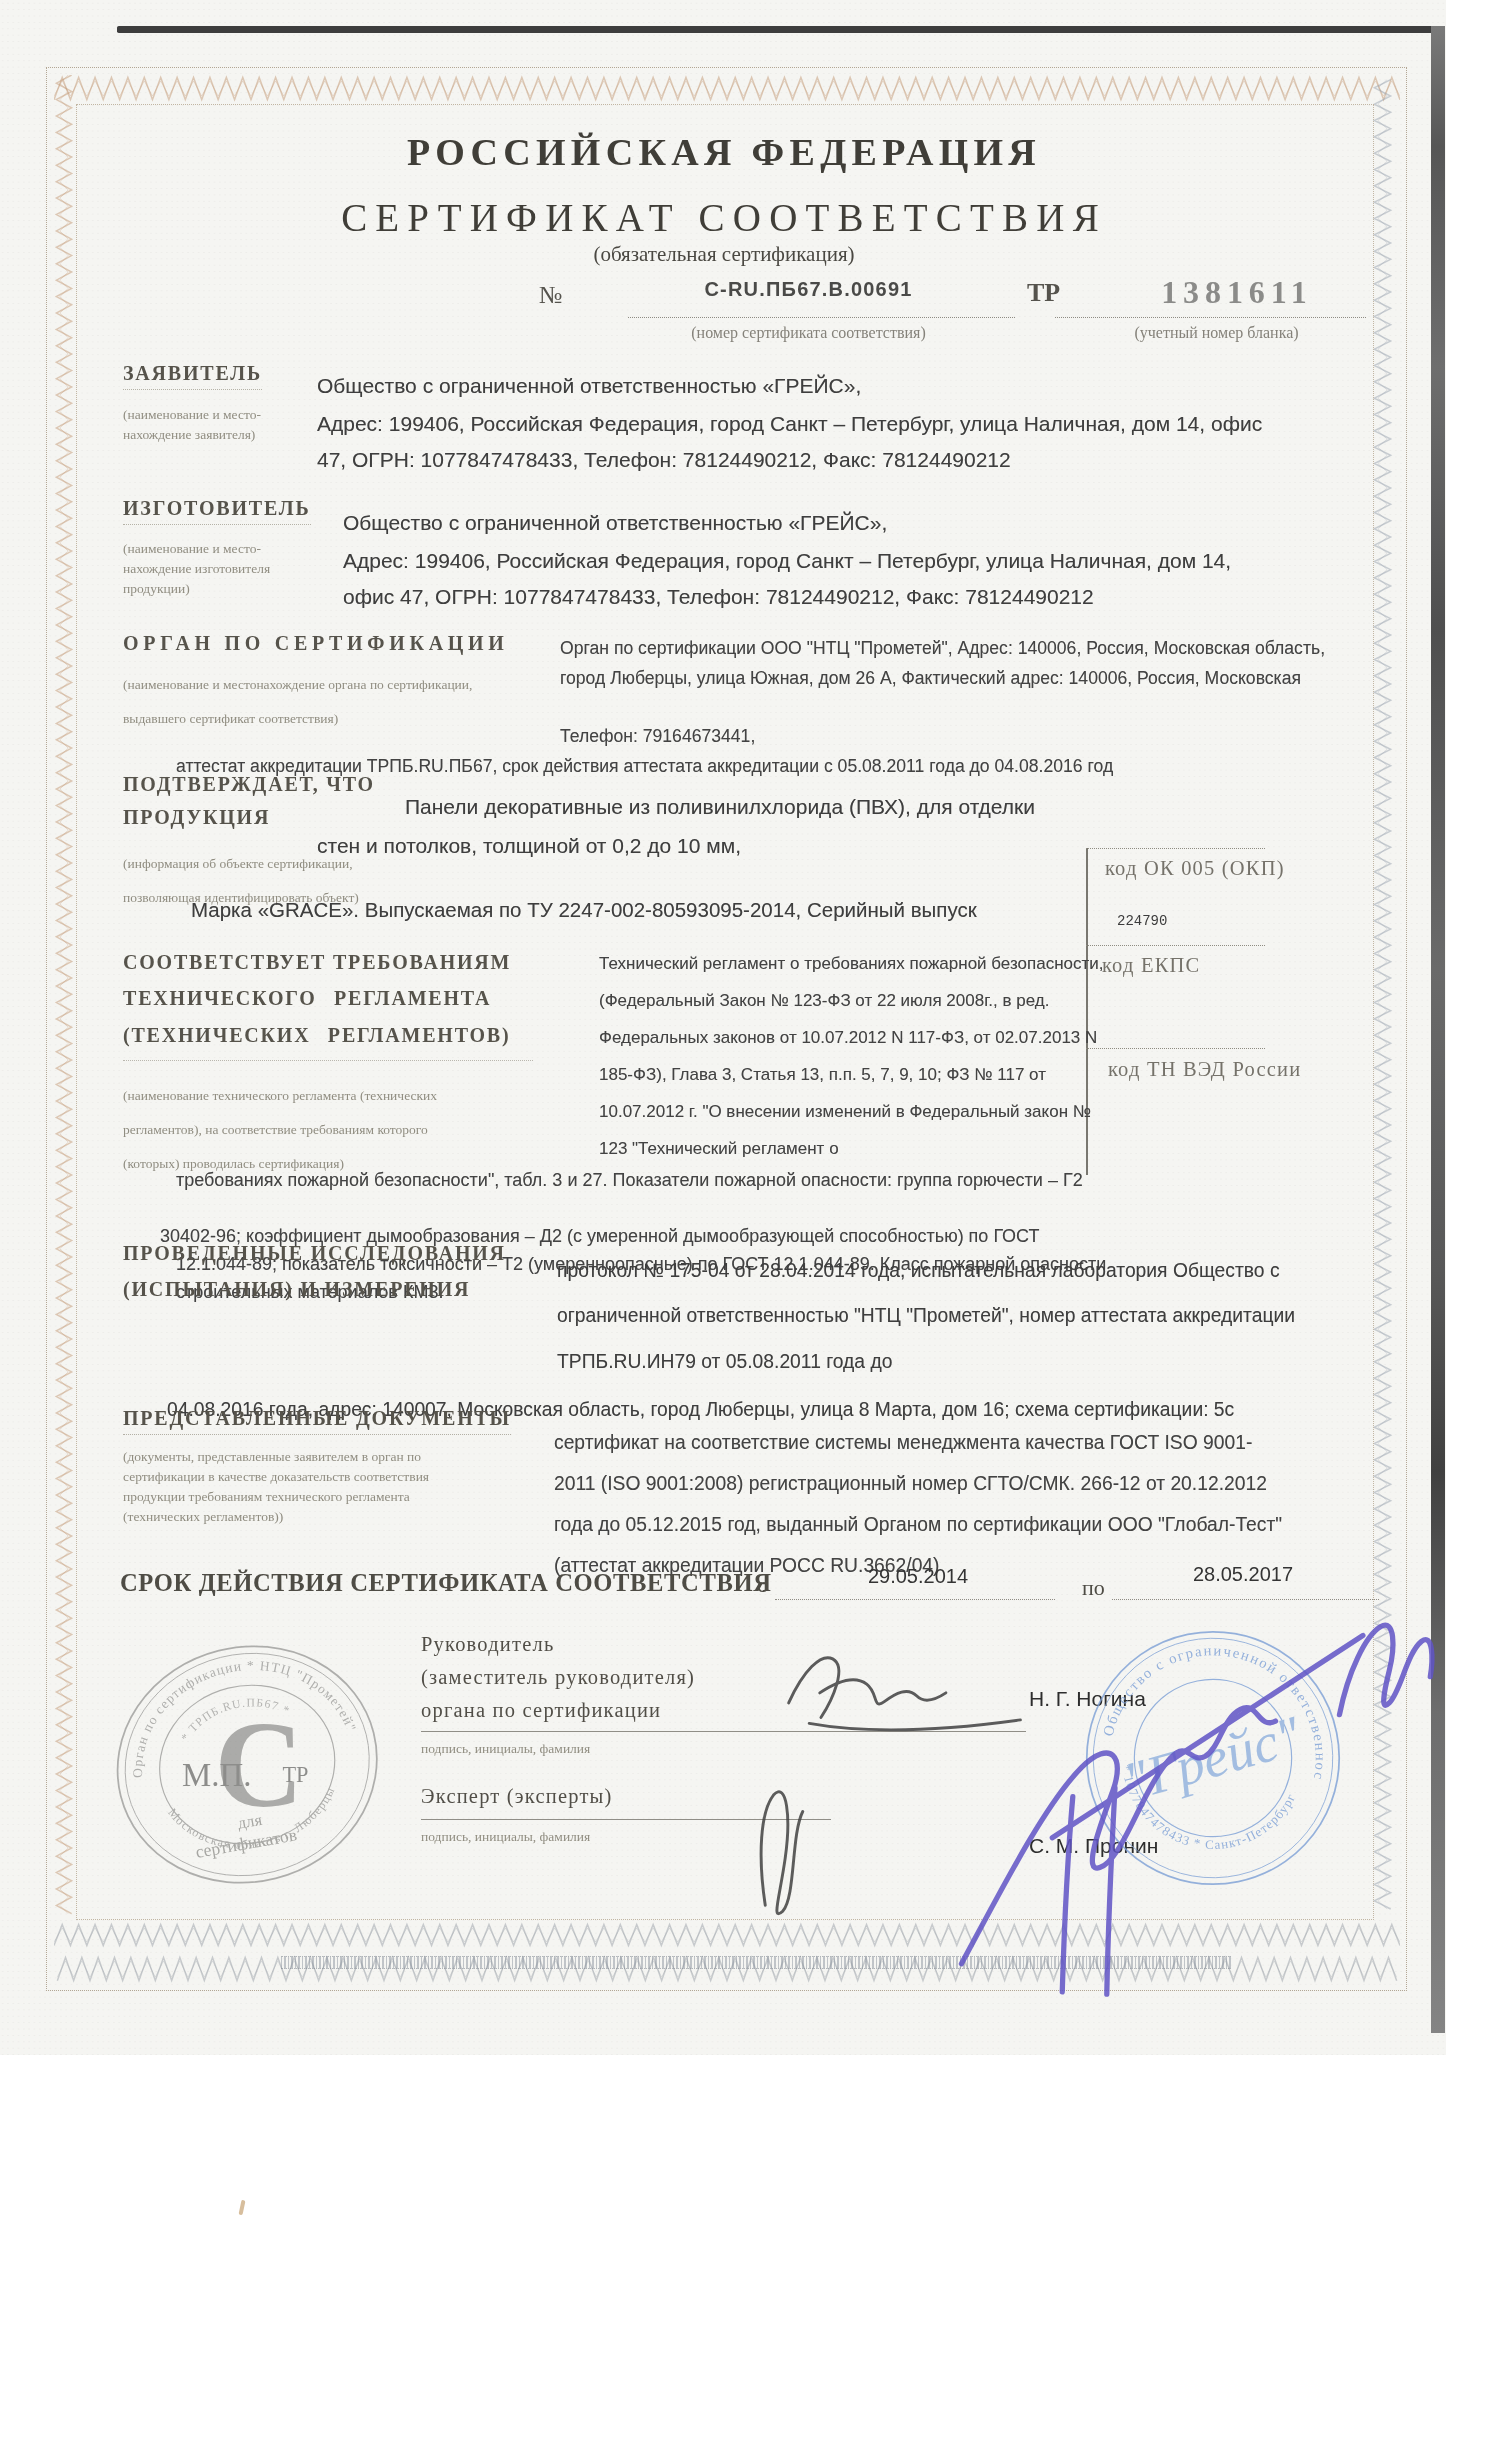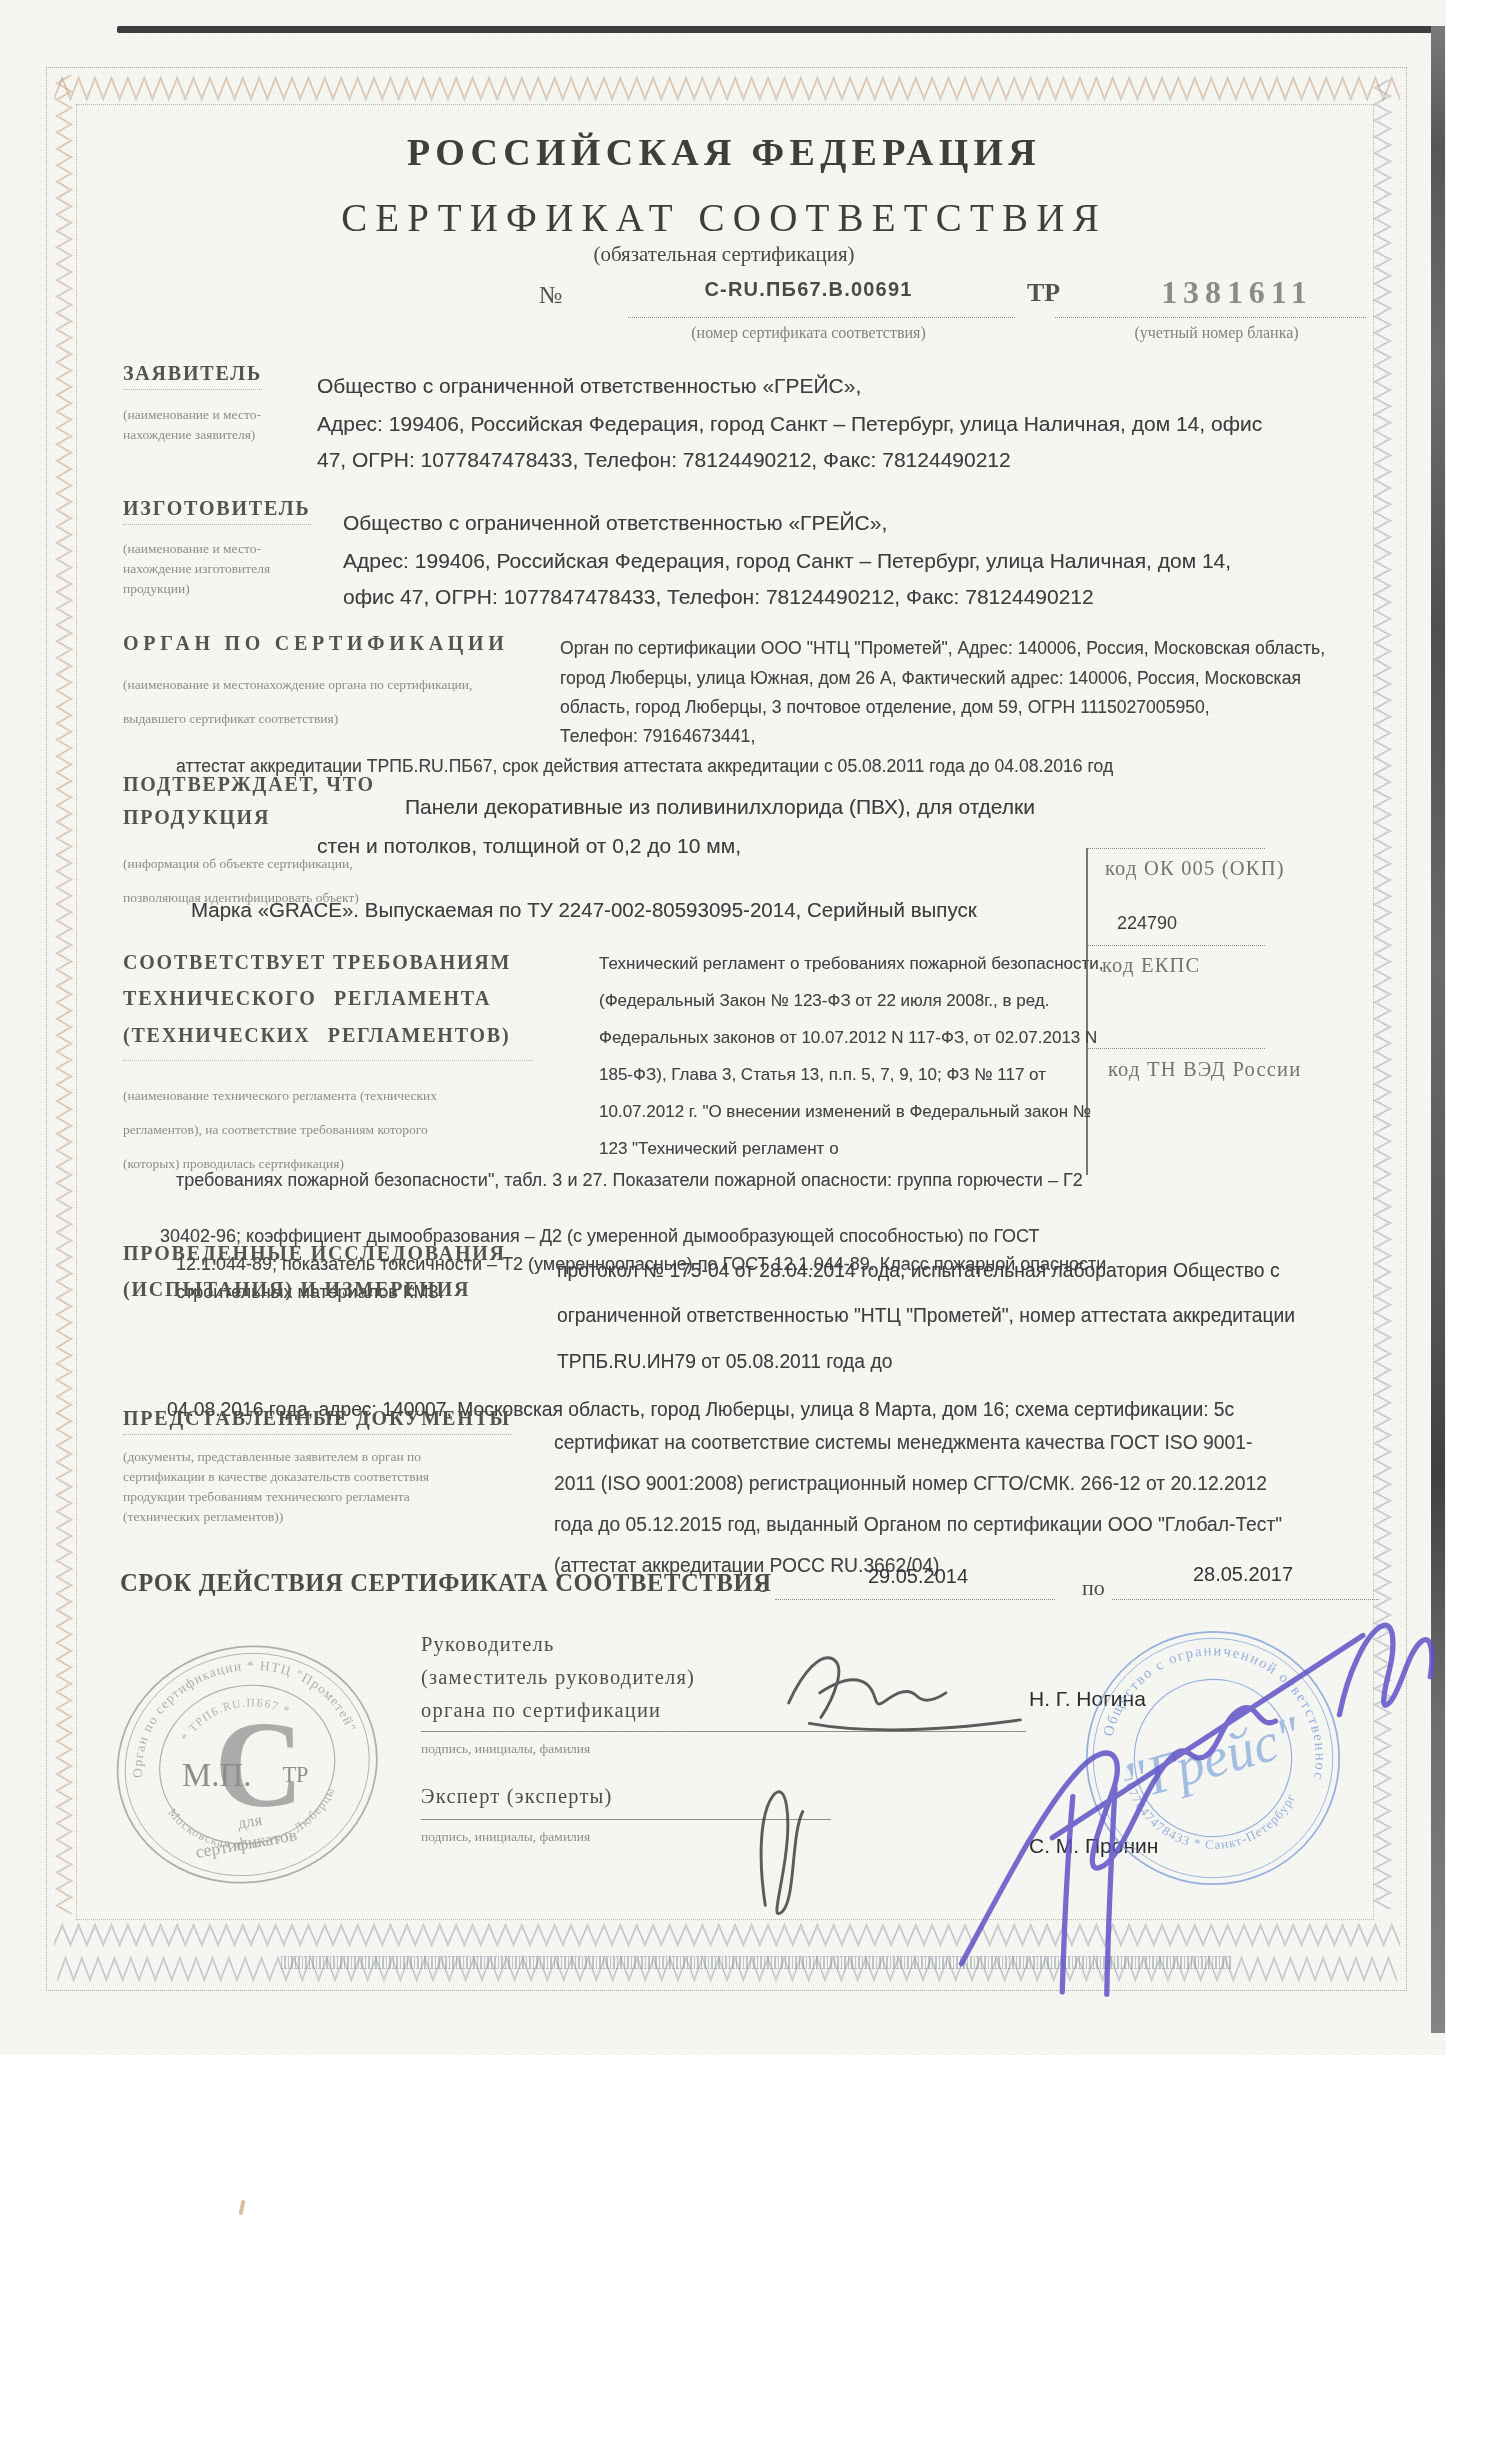--- a/index.html
+++ b/index.html
@@ -47,21 +47,21 @@
   .sub{font-family:"Liberation Serif",serif;font-size:13.5px;color:#908d81;line-height:20px;}
   .body-t{font-size:21px;line-height:36px;color:#3e3e3e;text-shadow:0 0 0.6px rgba(62,62,62,.35);}
   .body-s{font-size:17.6px;line-height:29px;color:#434343;text-shadow:0 0 0.6px rgba(62,62,62,.3);}
   .body-r{font-size:17px;line-height:37px;color:#434343;text-shadow:0 0 0.6px rgba(62,62,62,.3);}
   .body-c{font-size:18px;line-height:28px;color:#434343;text-shadow:0 0 0.6px rgba(62,62,62,.3);}
   .body-p{font-size:19.3px;line-height:46px;color:#3e3e3e;text-shadow:0 0 0.6px rgba(62,62,62,.3);}
   
   .codes-col{left:1086px;top:848px;width:1.8px;height:327px;background:#5a574f;opacity:.8;}
   .code-sep{border-top:1.2px dotted #8f8c82;width:179px;}
   .code-label{font-family:"Liberation Serif",serif;font-size:20.5px;color:#75726a;letter-spacing:1.2px;}
-  .code-value{font-size:18px;color:#3c3c3c;}
+  .code-value{font-size:14px;color:#3c3c3c;font-family:Liberation Mono, monospace;}
   
   .valid-label{left:120px;top:1569px;font-size:24.6px;letter-spacing:0.6px;font-weight:bold;color:#4e4c45;}
   .valid-c{font-size:22px;color:#4e4c45;}
   .date{font-size:20px;color:#343434;}
   .d-line{border-top:1.2px dotted #8f8c84;}
   
   .sig-label{font-family:"Liberation Serif",serif;font-size:20.5px;color:#514e47;letter-spacing:1.2px;line-height:33px;}
   .sig-line{border-top:1.2px solid rgba(110,107,99,.75);}
   .sig-cap{font-family:"Liberation Serif",serif;font-size:13.5px;color:#908d81;}
   .sig-name{font-size:21px;color:#2d2d2d;}
@@ -133,21 +133,20 @@
   <div class="abs body-t" style="left:343px;top:543px">Адрес: 199406, Российская Федерация, город Санкт – Петербург, улица Наличная, дом 14,</div>
   <div class="abs body-t" style="left:343px;top:579px">офис 47, ОГРН: 1077847478433, Телефон: 78124490212, Факс: 78124490212</div>
 
   <div class="abs sec" style="left:123px;top:632px;letter-spacing:4.7px">ОРГАН  ПО  СЕРТИФИКАЦИИ</div>
   <div class="abs sub" style="left:123px;top:668px;line-height:34px">
     <div>(наименование и местонахождение органа по сертификации,</div>
     <div>выдавшего сертификат соответствия)</div>
   </div>
   <div class="abs body-s" style="left:560px;top:634px">Орган по сертификации ООО "НТЦ "Прометей", Адрес: 140006, Россия, Московская область,</div>
   <div class="abs body-s" style="left:560px;top:664px">город Люберцы, улица Южная, дом 26 А, Фактический адрес: 140006, Россия, Московская</div>
-  <div class="abs body-s" style="left:560px;top:693px">область, город Люберцы, 3 почтовое отделение, дом 59, ОГРН 1115027005950,</div>
   <div class="abs body-s" style="left:560px;top:722px">Телефон: 79164673441,</div>
   <div class="abs body-s" style="left:176px;top:752px">аттестат аккредитации  ТРПБ.RU.ПБ67, срок действия аттестата аккредитации с 05.08.2011 года до 04.08.2016 год</div>
 
   <div class="abs sec" style="left:123px;top:773px">ПОДТВЕРЖДАЕТ, ЧТО</div>
   <div class="abs sec" style="left:123px;top:806px">ПРОДУКЦИЯ</div>
   <div class="abs sub" style="left:123px;top:847px;line-height:34px">
     <div>(информация об объекте сертификации,</div>
     <div>позволяющая идентифицировать объект)</div>
   </div>
   <div class="abs body-t" style="left:405px;top:789px">Панели декоративные из поливинилхлорида (ПВХ), для отделки</div>

